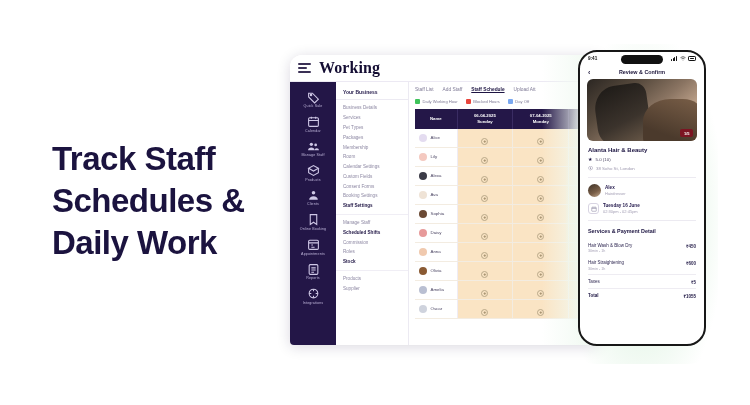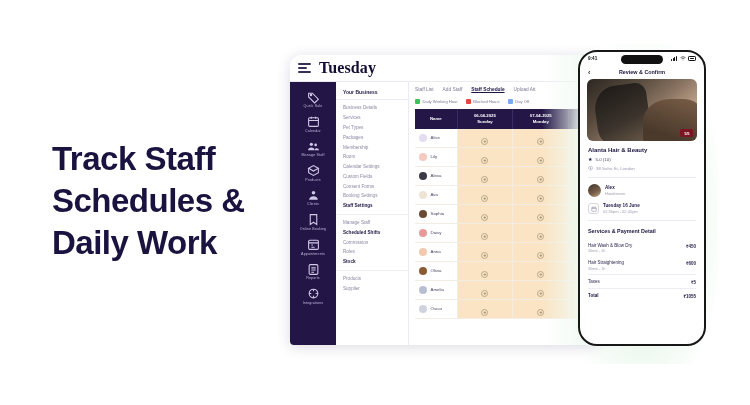--- a/index.html
+++ b/index.html
@@ -252,21 +252,21 @@
 <div class="headline">Track Staff Schedules &amp; Daily Work</div>
 
 <div class="dashboard">
 
   <div class="dash-topbar">
     <span class="burger">
         <i></i>
         <i></i>
         <i></i>
       </span>
-    <span class="brand">Tuesday</span>
+    <span class="brand">Working</span>
   </div>
 
   <div class="dash-body">
 
     <div class="rail">
       <div class="rail-item">
         <span class="rail-ico">
             <svg viewBox="0 0 24 24" fill="none" stroke="currentColor" stroke-width="2">
               <path d="M3 11V4h7l11 11-7 7L3 11z"></path>
               <circle cx="7.5" cy="7.5" r="1.3"></circle>

